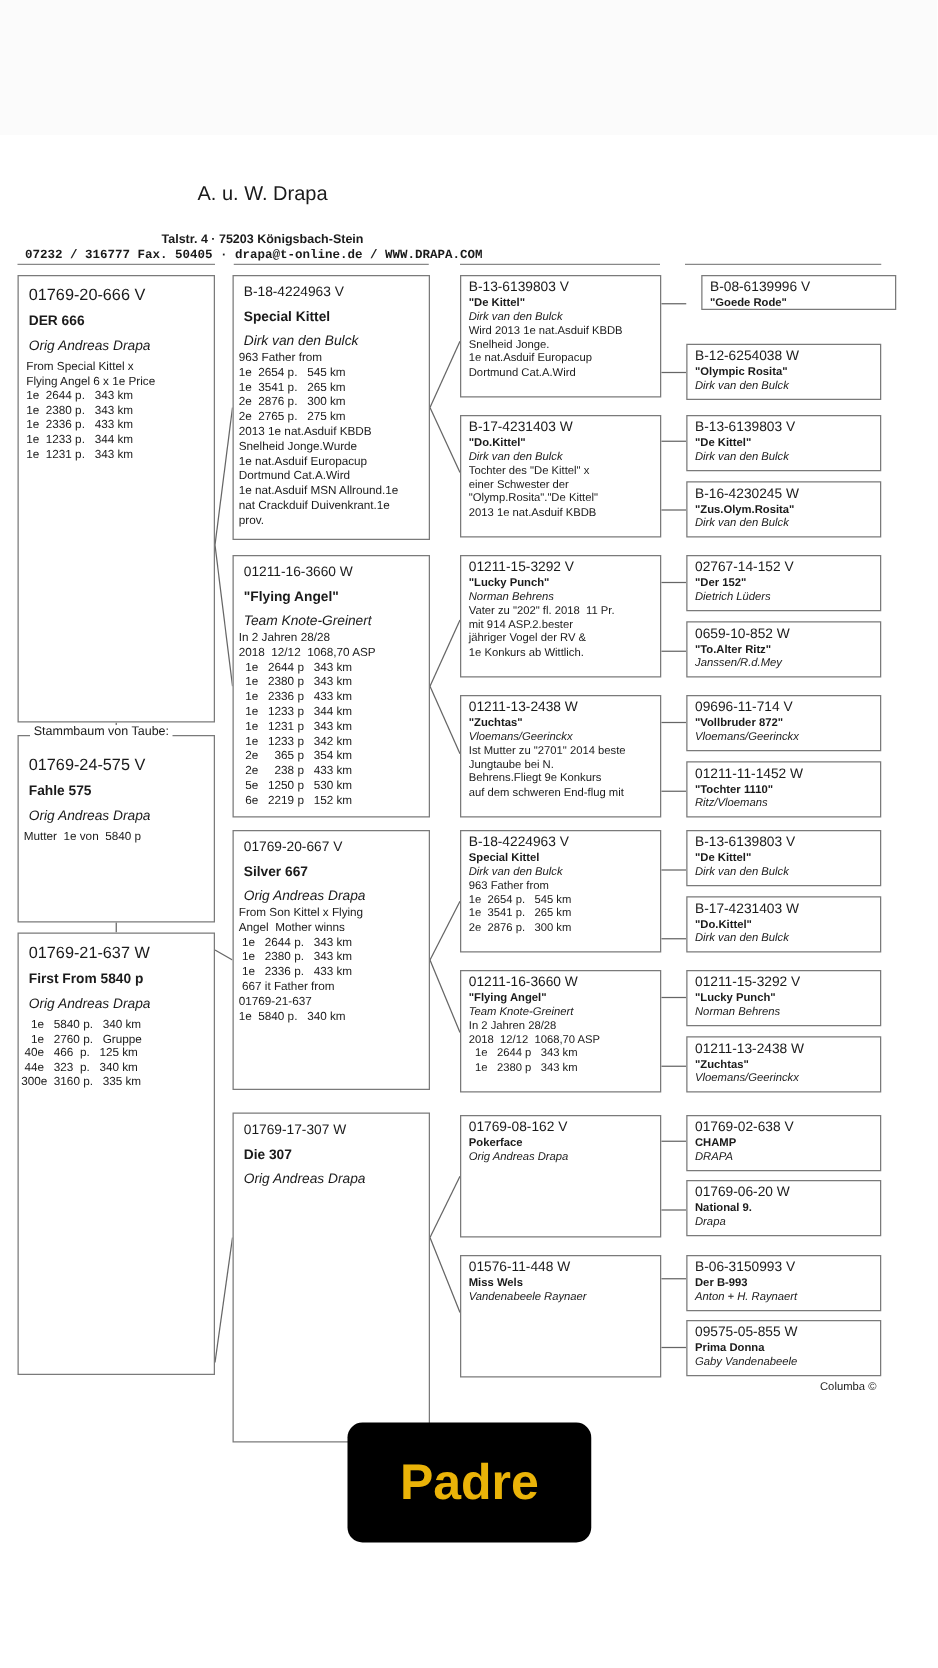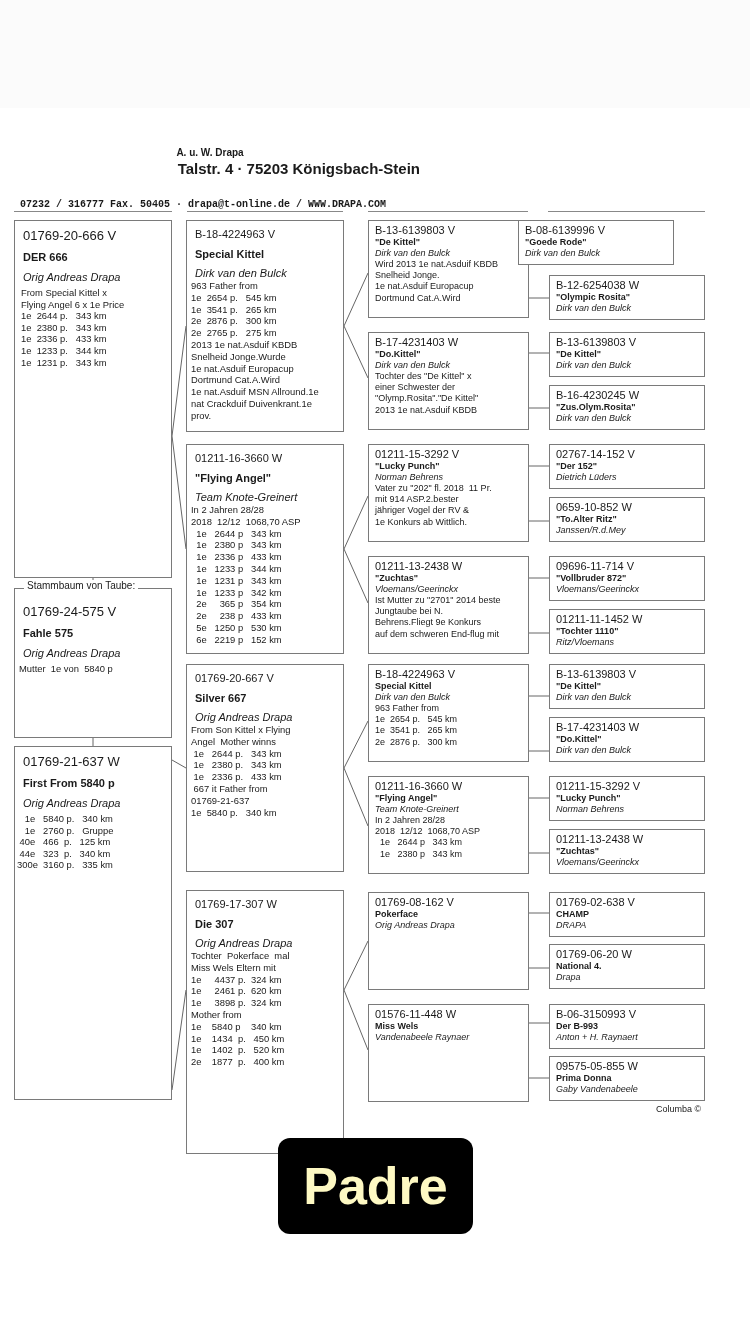--- a/index.html
+++ b/index.html
@@ -1,20 +1,20 @@
 <!DOCTYPE html>
 <html><head>
 <meta charset="utf-8">
 <style>
   * { box-sizing: border-box; margin: 0; padding: 0; }
   html, body { width: 750px; height: 1334px; background: #ffffff; overflow: hidden; }
   body { position: relative; font-family: "Liberation Sans", sans-serif; color: #1a1a1a; }
   .topband { position: absolute; left: 0; top: 0; width: 750px; height: 108px; background: #fbfbfb; }
-  .hdr1 { position: absolute; left: 0; width: 420px; text-align: center; top: 147px; font-size: 10px; font-weight: bold; }
-  .hdr2 { position: absolute; left: 0; width: 420px; text-align: right; top: 160px; font-size: 15px; font-weight: bold; }
+  .hdr1 { position: absolute; left: 0; width: 420px; text-align: center; top: 147px; font-size: 16px; font-weight: normal; }
+  .hdr2 { position: absolute; left: 0; width: 420px; text-align: center; top: 186px; font-size: 10px; font-weight: bold; }
   .hdr3 { position: absolute; left: 20px; top: 199px; font-size: 10px; font-weight: bold; font-family: Liberation Mono, monospace; }
   .hrule { position: absolute; top: 211px; height: 1px; background: #888; }
 
   .box { position: absolute; border: 1px solid #7a7a7a; background: #fff; padding: 4px 6px; overflow: hidden; }
   .box .ring { font-size: 11px; line-height: 14px; }
   .box .name { font-size: 11px; font-weight: bold; line-height: 14px; }
   .box .breeder { font-size: 11px; font-style: italic; line-height: 13px; }
   .box .info { font-size: 9px; line-height: 11.6px; white-space: pre; }
 
   .l1 .ring { font-size: 13px; margin: 4px 0 7px 2px; }
@@ -36,21 +36,21 @@
   .l4 { padding: 3px 6px; }
   .l4 .ring { font-size: 11px; line-height: 13px; }
   .l4 .name { font-size: 9px; line-height: 11px; }
   .l4 .breeder { font-size: 9px; line-height: 11px; }
 
   .legend-label { position: absolute; left: 24px; top: 580px; font-size: 10px; background: #fff; padding: 0 3px; }
   svg.lines { position: absolute; left: 0; top: 0; }
   .copyright { position: absolute; left: 656px; top: 1104px; font-size: 9px; }
 
   .padre { position: absolute; left: 278px; top: 1138px; width: 195px; height: 96px; background: #000; border-radius: 12px;
-           color: #fef9c3; font-size: 52px; font-weight: bold; display: flex; align-items: center; justify-content: center; text-align: center; }
+           color: #eab308; font-size: 40px; font-weight: bold; display: flex; align-items: center; justify-content: center; text-align: center; }
 </style>
 </head>
 <body>
 
 <div class="topband"></div>
 
 <div class="hdr1">A. u. W. Drapa</div>
 <div class="hdr2">Talstr. 4  ·  75203 Königsbach-Stein</div>
 <div class="hdr3">07232 / 316777 Fax. 50405  ·  drapa@t-online.de / WWW.DRAPA.COM</div>
 
@@ -176,30 +176,20 @@
  1e   2380 p.   343 km
  1e   2336 p.   433 km
  667 it Father from
 01769-21-637
 1e  5840 p.   340 km</div>
 </div>
 <div class="box l2" style="left:186px;top:890px;width:158px;height:264px">
   <div class="ring">01769-17-307 W</div>
   <div class="name">Die 307</div>
   <div class="breeder">Orig Andreas Drapa</div>
-  <div class="info" style="margin-left:-2px">Tochter  Pokerface  mal
-Miss Wels Eltern mit
-1e     4437 p.  324 km
-1e     2461 p.  620 km
-1e     3898 p.  324 km
-Mother from
-1e    5840 p    340 km
-1e    1434  p.   450 km
-1e    1402  p.   520 km
-2e    1877  p.   400 km</div>
 </div>
 
 <div class="box l3" style="left:368px;top:220px;width:161px;height:98px">
   <div class="ring">B-13-6139803 V</div>
   <div class="name">"De Kittel"</div>
   <div class="breeder">Dirk van den Bulck</div>
   <div class="info">Wird 2013 1e nat.Asduif KBDB
 Snelheid Jonge.
 1e nat.Asduif Europacup
 Dortmund Cat.A.Wird</div>
@@ -254,21 +244,21 @@
   <div class="name">Pokerface</div>
   <div class="breeder">Orig Andreas Drapa</div>
 </div>
 <div class="box l3" style="left:368px;top:1004px;width:161px;height:98px">
   <div class="ring">01576-11-448 W</div>
   <div class="name">Miss Wels</div>
   <div class="breeder">Vandenabeele Raynaer</div>
 </div>
 
 <div id="l4-container"></div>
-<div class="box l4" style="left:518px;top:220px;width:156px;height:45px">
+<div class="box l4" style="left:561px;top:220px;width:156px;height:28px">
   <div class="ring">B-08-6139996 V</div>
   <div class="name">"Goede Rode"</div>
   <div class="breeder">Dirk van den Bulck</div>
 </div>
 <div class="box l4" style="left:549px;top:275px;width:156px;height:45px">
   <div class="ring">B-12-6254038 W</div>
   <div class="name">"Olympic Rosita"</div>
   <div class="breeder">Dirk van den Bulck</div>
 </div>
 <div class="box l4" style="left:549px;top:332px;width:156px;height:45px">
@@ -321,21 +311,21 @@
   <div class="name">"Zuchtas"</div>
   <div class="breeder">Vloemans/Geerinckx</div>
 </div>
 <div class="box l4" style="left:549px;top:892px;width:156px;height:45px">
   <div class="ring">01769-02-638 V</div>
   <div class="name">CHAMP</div>
   <div class="breeder">DRAPA</div>
 </div>
 <div class="box l4" style="left:549px;top:944px;width:156px;height:45px">
   <div class="ring">01769-06-20 W</div>
-  <div class="name">National  4.</div>
+  <div class="name">National  9.</div>
   <div class="breeder">Drapa</div>
 </div>
 <div class="box l4" style="left:549px;top:1004px;width:156px;height:45px">
   <div class="ring">B-06-3150993 V</div>
   <div class="name">Der B-993</div>
   <div class="breeder">Anton + H. Raynaert</div>
 </div>
 <div class="box l4" style="left:549px;top:1056px;width:156px;height:45px">
   <div class="ring">09575-05-855 W</div>
   <div class="name">Prima Donna</div>

